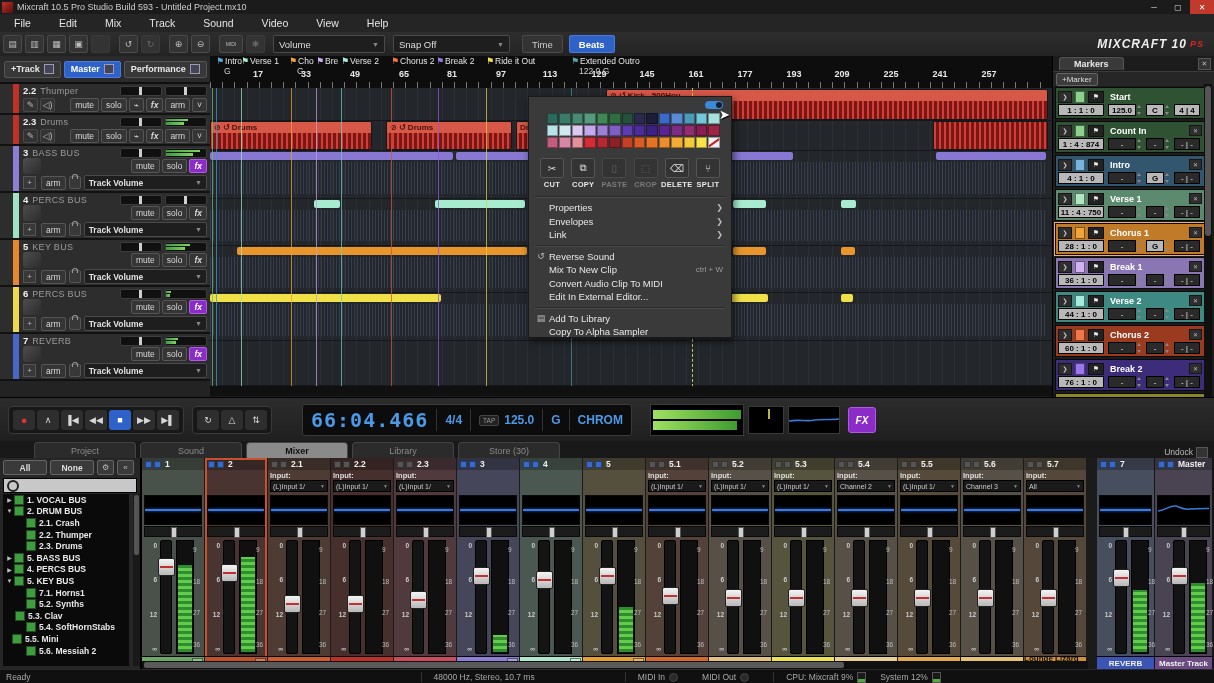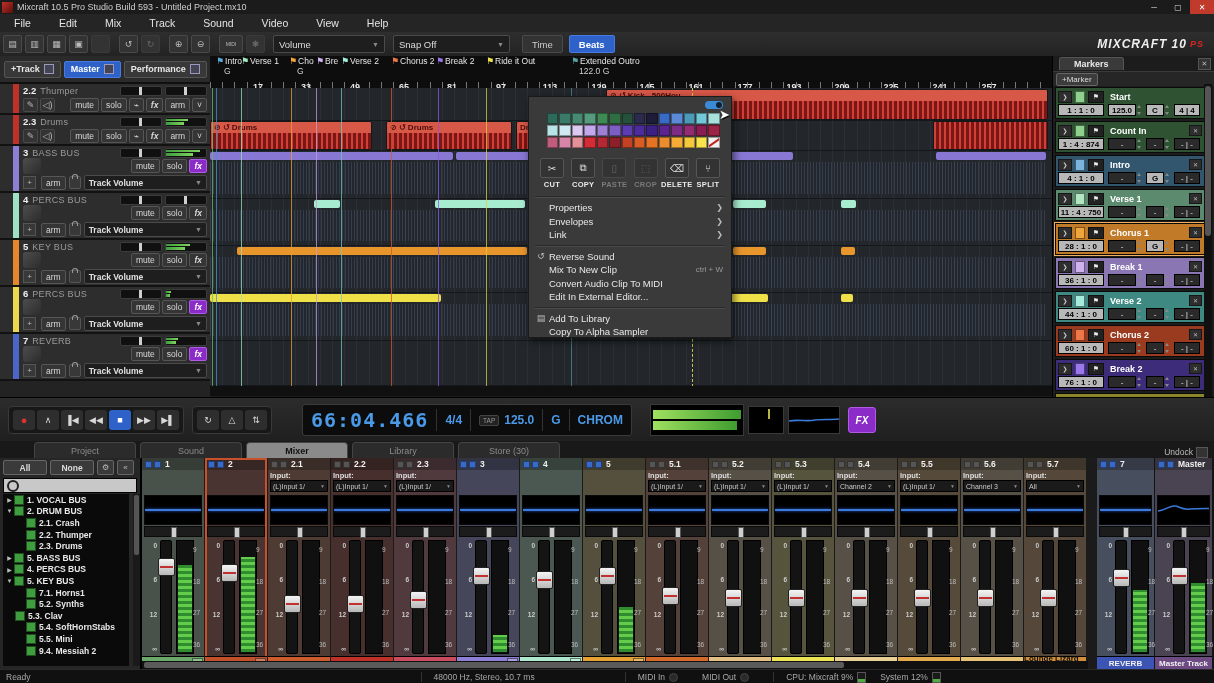--- a/index.html
+++ b/index.html
@@ -59,21 +59,21 @@
   .plusbox{width:11px;height:11px;border:1px solid #555;background:#383838;color:#bbb;font-size:8px;display:flex;align-items:center;justify-content:center;margin-right:3px;}
   .lockbox{width:10px;height:11px;border:1px solid #555;background:#383838;border-radius:2px;margin:0 3px;position:relative;}
   .lockbox:before{content:"";position:absolute;left:2px;top:-3px;width:4px;height:4px;border:1px solid #999;border-bottom:none;border-radius:3px 3px 0 0;}
   .tvdrop{flex:1;height:13px;background:#1e1e1e;border:1px solid #4a4a4a;border-radius:2px;display:flex;align-items:center;padding:0 4px;color:#e0e0e0;font-weight:bold;font-size:8.5px;}
   .tvdrop .arrow{margin-left:auto;color:#888;font-size:7px;}
   
   #arrange{left:210px;top:0;width:842px;height:341px;background:#1a1d20;overflow:hidden;}
   #ruler{left:0;top:0;width:842px;height:32px;background:#0d0d0d;border-bottom:1px solid #000;}
   #ruler .ticks{position:absolute;left:0;bottom:0;width:100%;height:6px;
      background:repeating-linear-gradient(90deg,#777 0 1px,transparent 1px 12.2px);}
-  .rnum{position:absolute;top:26px;color:#e8e8e8;font-size:9px;font-weight:bold;transform:translateX(-50%);}
+  .rnum{position:absolute;top:13px;color:#e8e8e8;font-size:9px;font-weight:bold;transform:translateX(-50%);}
   .rflag{position:absolute;top:0;font-size:8.5px;color:#e6e6e6;white-space:nowrap;display:flex;align-items:flex-start;}
   .rflag .fl{font-size:9px;margin-right:1px;}
   .rsub{position:absolute;top:10px;color:#cfcfcf;font-size:8.5px;}
   #acontent{left:0;top:32px;width:842px;height:299px;background:#23272b;
      background-image:repeating-linear-gradient(90deg,rgba(255,255,255,.045) 0 1px,transparent 1px 12.2px);}
   .arow{position:absolute;left:0;width:842px;border-bottom:1px solid #15181b;}
   .mline{position:absolute;top:0;width:1px;height:299px;opacity:.75;}
   #playhead{position:absolute;top:0;height:299px;border-left:1px dashed #d8d855;opacity:.9;}
   .clip{position:absolute;top:1px;border-radius:2px;overflow:hidden;border:1px solid rgba(0,0,0,.4);}
   .clip .chead{height:11px;background:#d85848;color:#4a0e0a;font-size:8px;font-weight:bold;display:flex;align-items:center;padding:0 3px;white-space:nowrap;}
@@ -1107,29 +1107,29 @@
         <div class="titem" style="padding-left: 3px;">
           <span class="arr"></span>
           <span class="chk"></span>
           <span>5.3. Clav</span>
         </div>
         <div class="titem" style="padding-left: 14px;">
           <span class="arr"></span>
           <span class="chk"></span>
           <span>5.4. SoftHornStabs</span>
         </div>
+        <div class="titem" style="">
+          <span class="arr"></span>
+          <span class="chk"></span>
+          <span>5.5. Mini</span>
+        </div>
         <div class="titem" style="padding-left: 14px;">
           <span class="arr"></span>
           <span class="chk"></span>
-          <span>5.5. Mini</span>
-        </div>
-        <div class="titem" style="padding-left: 14px;">
-          <span class="arr"></span>
-          <span class="chk"></span>
-          <span>9.4. Messiah 2</span>
+          <span>5.6. Messiah 2</span>
         </div>
       </div>
     <div id="mtreescroll">
         <div class="th"></div>
       </div>
   </div>
   <div id="channels">
       <div class="chan" style="background: rgb(73, 82, 74);">
         <div class="ch-head">
           <span class="sq"></span>

